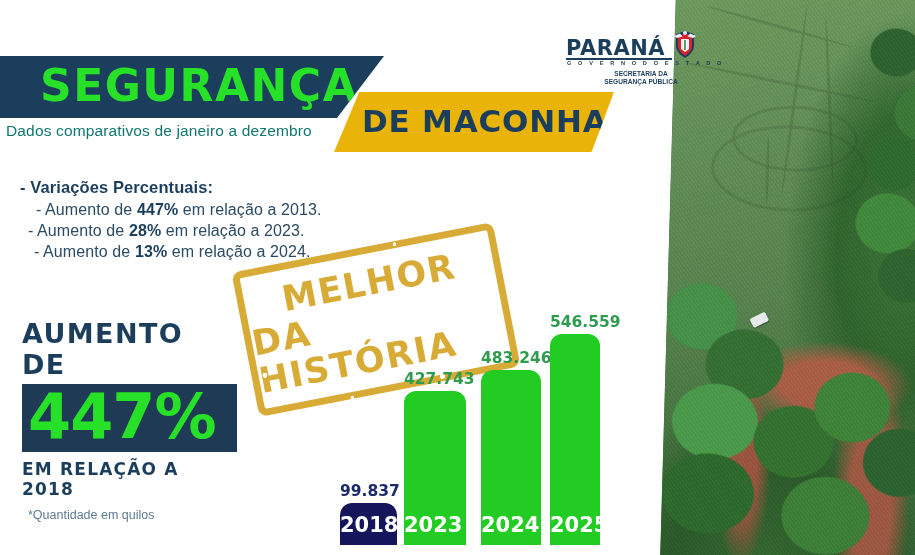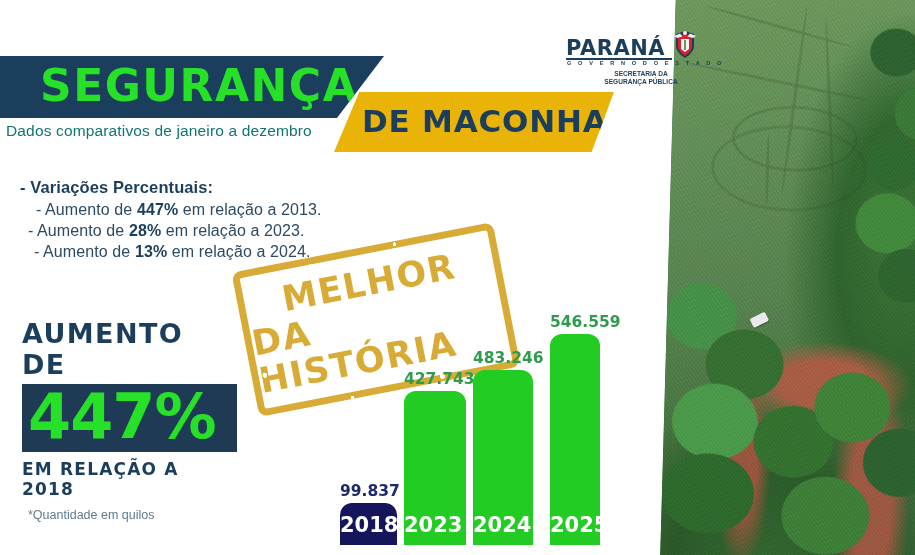--- a/index.html
+++ b/index.html
@@ -262,21 +262,21 @@
       <div class="bar-group" style="left: 0px; width: 57px; height: 66px; text-decoration: underline;">
         <div class="bar-val" style="bottom: 45px; color: rgb(27, 42, 107);">99.837</div>
         <div class="bar-rect" style="height: 42px; background: rgb(21, 21, 92); border-radius: 12px 12px 0px 0px;"></div>
         <div class="bar-year">2018</div>
       </div>
       <div class="bar-group" style="left: 64px; width: 62px; height: 178px;">
         <div class="bar-val" style="bottom: 157px; color: rgb(46, 155, 79);">427.743</div>
         <div class="bar-rect" style="height: 154px; background: rgb(34, 204, 34); border-radius: 12px 12px 0px 0px;"></div>
         <div class="bar-year">2023</div>
       </div>
-      <div class="bar-group" style="left: 133px; width: 60px; height: 199px;">
+      <div class="bar-group" style="left: 141px; width: 60px; height: 199px;">
         <div class="bar-val" style="bottom: 178px; color: rgb(46, 155, 79);">483.246</div>
         <div class="bar-rect" style="height: 175px; background: rgb(34, 204, 34); border-radius: 12px 12px 0px 0px;"></div>
         <div class="bar-year">2024</div>
       </div>
       <div class="bar-group" style="left: 202px; width: 50px; height: 235px; margin-left: 8px;">
         <div class="bar-val" style="bottom: 214px; color: rgb(46, 155, 79);">546.559</div>
         <div class="bar-rect" style="height: 211px; background: rgb(34, 204, 34); border-radius: 12px 12px 0px 0px;"></div>
         <div class="bar-year">2025</div>
       </div>
     </div>

